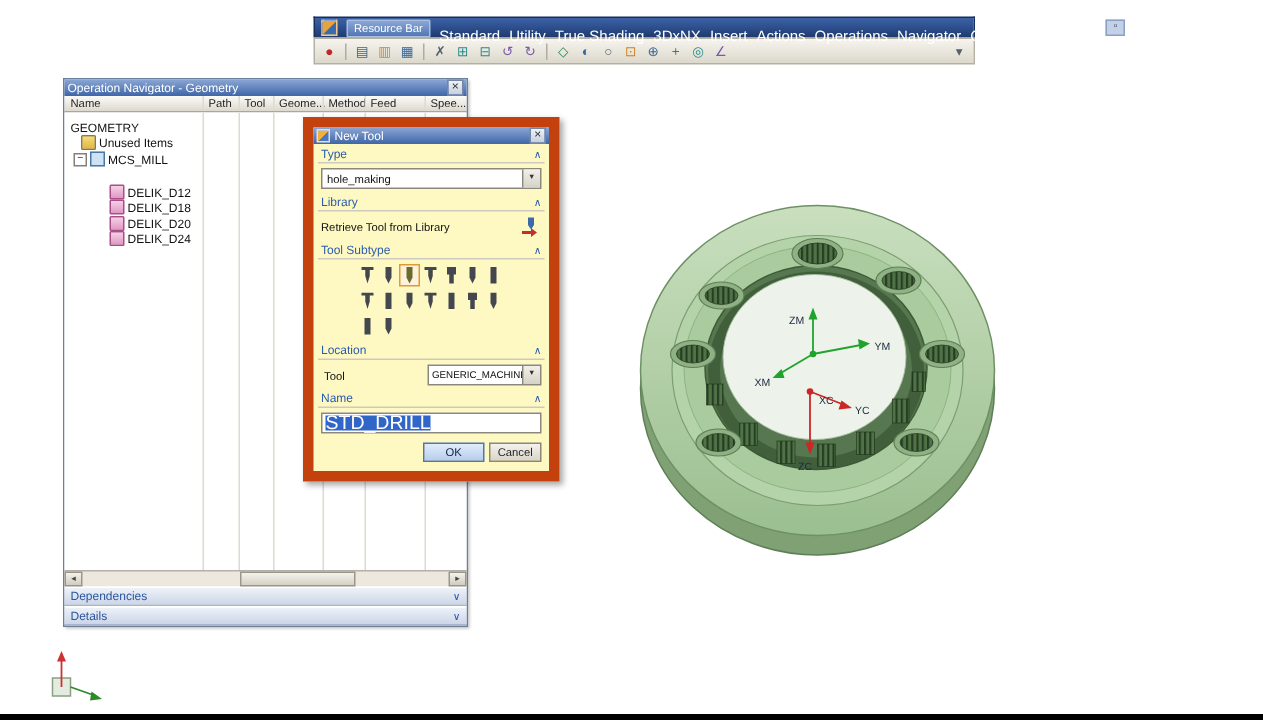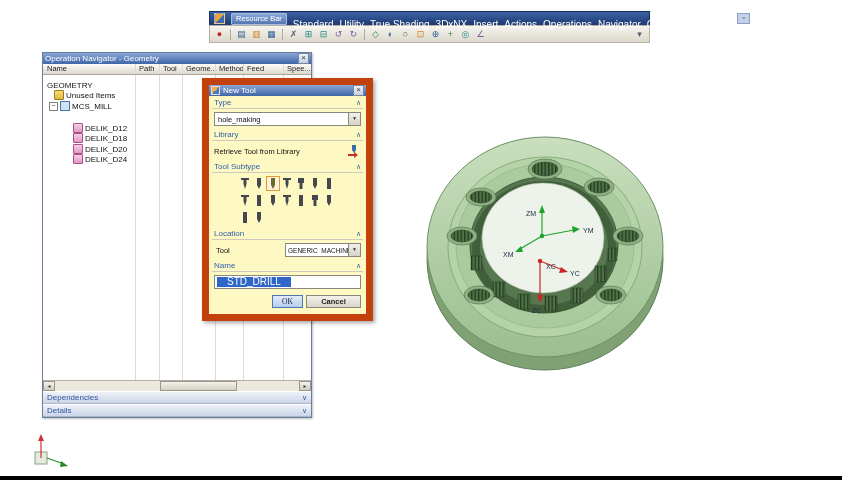--- a/index.html
+++ b/index.html
@@ -80,25 +80,25 @@
           font-size:7.5px;color:#111;}
   .subgrid{display:grid;grid-template-columns:repeat(7,13px);gap:2px 1px;padding:3px 0 3px 26px;}
   .cell{width:12px;height:13px;display:flex;align-items:center;justify-content:center;
         border:1px solid transparent;}
   .cell.sel{border-color:#e09a30;background:#fdf3dc;}
   .locrow{display:flex;align-items:center;margin:3px 2px;font-size:7.5px;color:#111;}
   .locrow .llab{flex:1;padding-left:2px;}
   .drop.small{width:74px;margin:0;height:12px;flex:none;}
   .inp{height:12px;background:#fff;border:1px solid #8a887c;margin:3px 2px;display:flex;
        align-items:center;padding-left:2px;}
-  .seltext{background:#2f66c8;color:#fff;font-size:10px;padding:0 10px;line-height:10px;}
+  .seltext{background:#2f66c8;color:#fff;font-size:13px;padding:0 0;line-height:10px;}
   .btnrow{display:flex;justify-content:flex-end;gap:3px;margin:6px 2px 2px;}
   .okbtn,.cbtn{font-family:inherit;padding:0;height:13px;font-size:7.5px;}
-  .okbtn{width:31px;background:linear-gradient(#e2ecfa,#b6cdec);border:1px solid #4d77b4;color:#102040;font-family:Liberation Serif, serif;}
-  .cbtn{width:55px;background:linear-gradient(#f4f2ec,#d8d4c8);border:1px solid #8a887c;color:#222;font-weight:bold;}
+  .okbtn{width:41px;background:linear-gradient(#e2ecfa,#b6cdec);border:1px solid #4d77b4;color:#102040;}
+  .cbtn{width:35px;background:linear-gradient(#f4f2ec,#d8d4c8);border:1px solid #8a887c;color:#222;}
 
   
   .part3d{position:absolute;left:415px;top:126px;z-index:1;}
   .part3d text{font-family:"Liberation Sans",sans-serif;}
   .triad{position:absolute;left:22px;top:430px;z-index:2;}
   .bottombar{position:absolute;left:0;right:0;bottom:0;height:4px;background:#000;z-index:8;}
 </style>
 </head>
 <body>
 

